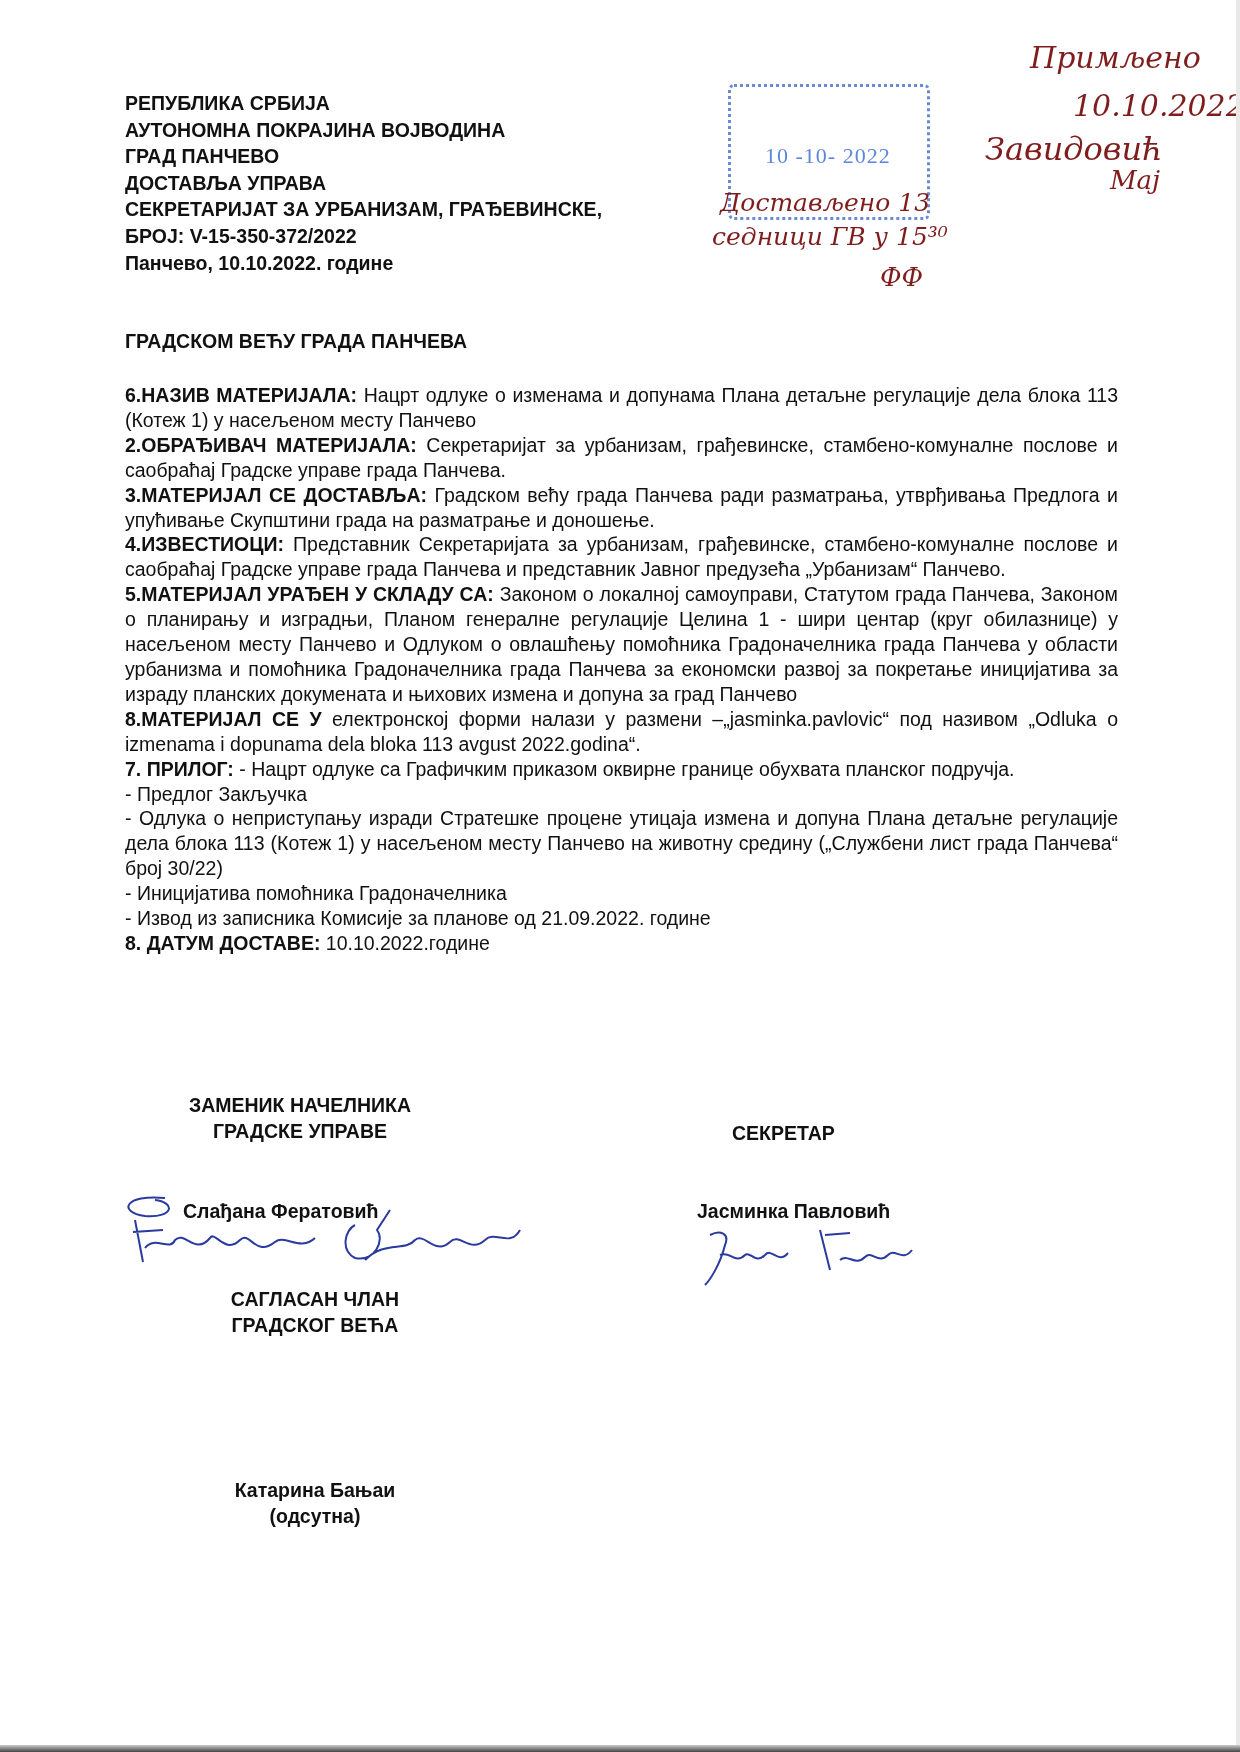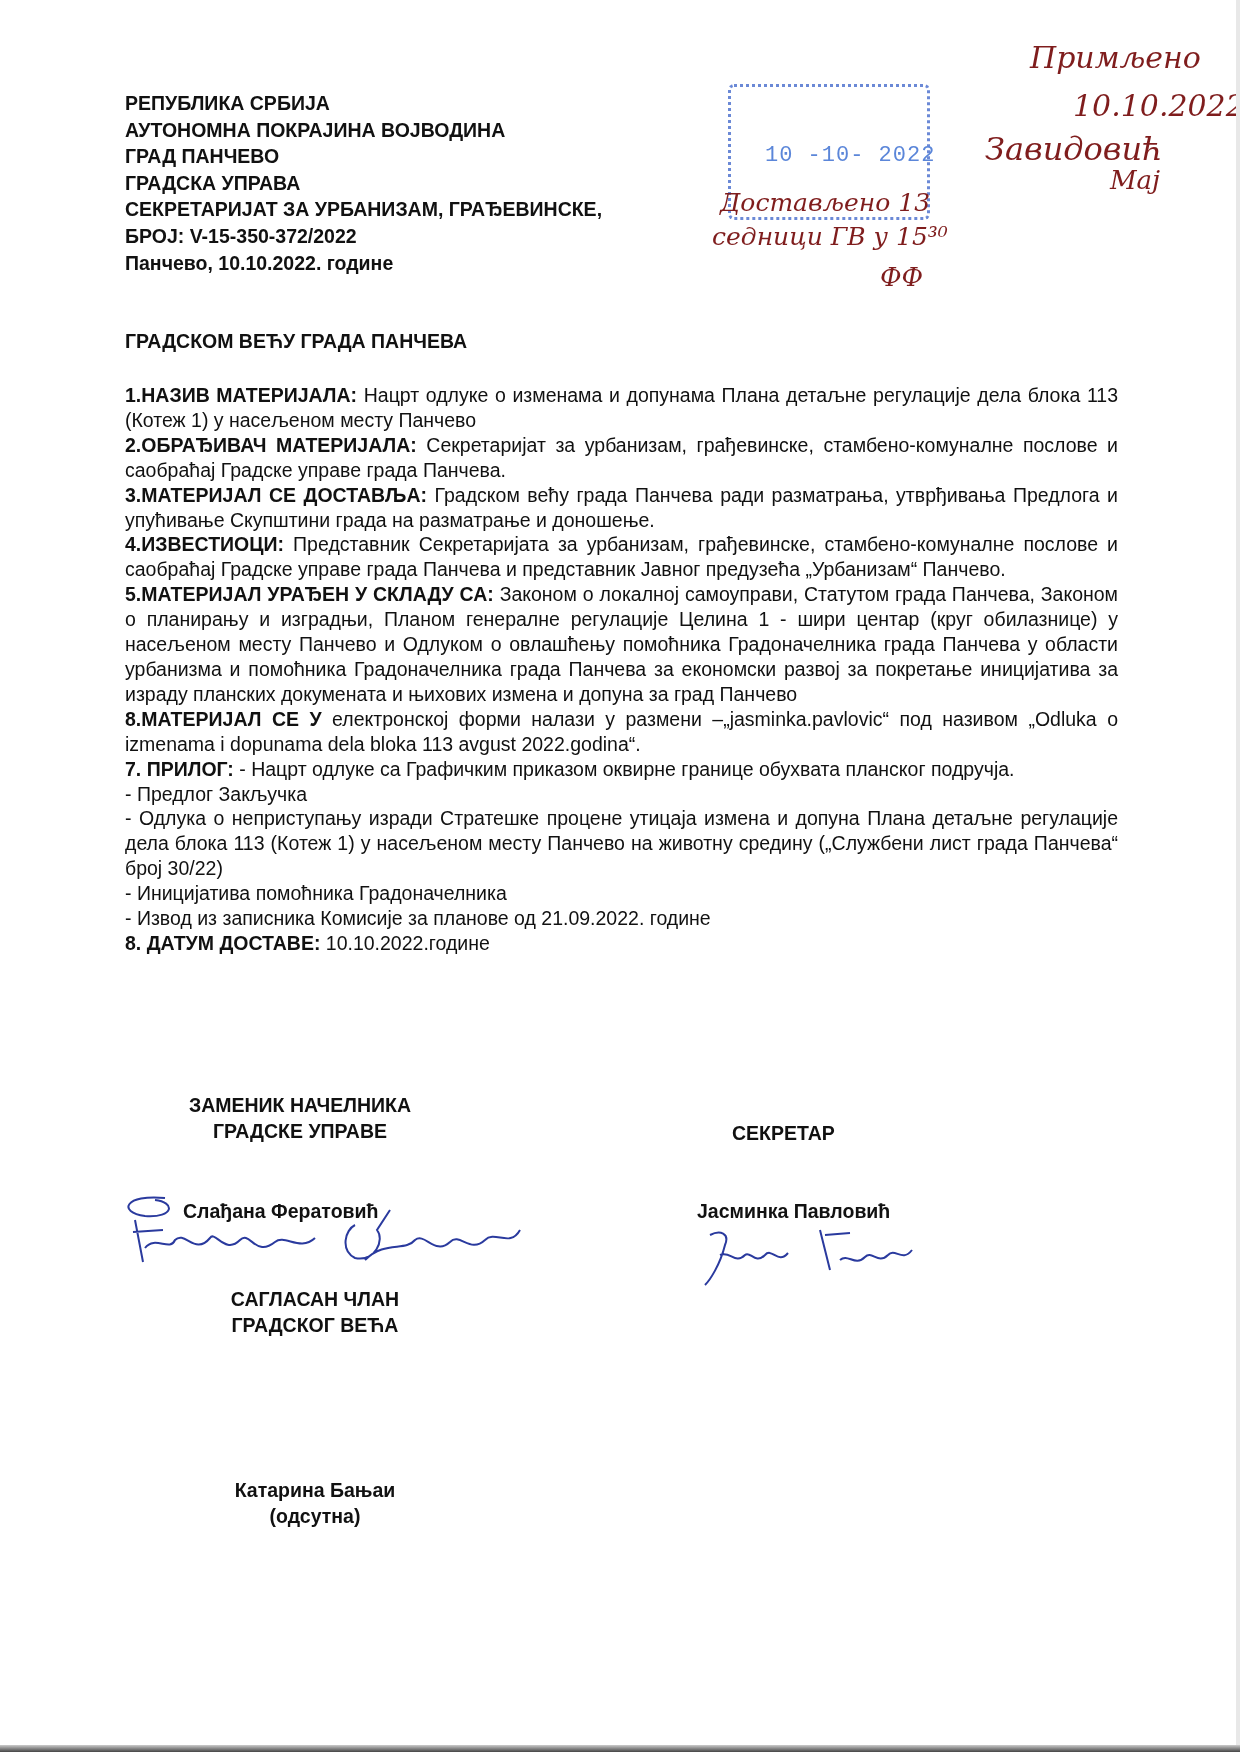--- a/index.html
+++ b/index.html
@@ -16,58 +16,58 @@
       font-size: 19.5px; line-height: 24.9px; text-align: justify;
     }
     .body-text p { margin: 0; }
     .body-text b { font-weight: bold; }
     .sig-block { position: absolute; font-weight: bold; font-size: 19.5px; line-height: 26px; text-align: center; white-space: nowrap; }
     .stamp {
       position: absolute; left: 728px; top: 84px; width: 196px; height: 130px;
       border: 3px dotted #3a62c9; border-radius: 6px; opacity: 0.75;
     }
     .stamp-date {
-      position: absolute; left: 765px; top: 143px; font-family: Liberation Mono, monospace;
+      position: absolute; left: 765px; top: 143px; font-family: Liberation Serif, serif;
       color: #5b86d9; font-size: 22px; letter-spacing: 1px; white-space: nowrap;
     }
     .hand { position: absolute; color: #7f1d1d; font-family: "DejaVu Serif", serif; font-style: italic; white-space: nowrap; }
     .sig-svg { position: absolute; }
     .scan-edge { position: absolute; left: 0; top: 1745px; width: 1240px; height: 7px; background: linear-gradient(#ccc, #444); }
     .right-edge { position: absolute; left: 1236px; top: 0; width: 4px; height: 1752px; background: #e8e8e8; }
   </style>
 </head>
 <body>
 
 <div class="page">
 
   <div class="header">
     <div>РЕПУБЛИКА СРБИЈА</div>
     <div>АУТОНОМНА ПОКРАЈИНА ВОЈВОДИНА</div>
     <div>ГРАД ПАНЧЕВО</div>
-    <div>ГРАДСКА УПРАВА</div>
+    <div>ДОСТАВЉА УПРАВА</div>
     <div>СЕКРЕТАРИЈАТ ЗА УРБАНИЗАМ, ГРАЂЕВИНСКЕ,</div>
     <div>БРОЈ: V-15-350-372/2022</div>
     <div>Панчево, 10.10.2022. године</div>
   </div>
 
   <div class="stamp"></div>
   <div class="stamp-date">10 -10- 2022</div>
   <div class="hand" style="left:720px; top:188px; font-size:25px;">Достављено 13</div>
   <div class="hand" style="left:712px; top:222px; font-size:25px;">седници ГВ у 15³⁰</div>
   <div class="hand" style="left:880px; top:262px; font-size:26px;">ФФ</div>
 
   <div class="hand" style="left:1030px; top:40px; font-size:30px;">Примљено</div>
   <div class="hand" style="left:1025px; top:88px; font-size:30px;margin-left:48px;">10.10.2022.</div>
   <div class="hand" style="left:985px; top:130px; font-size:32px;">Завидовић</div>
   <div class="hand" style="left:1110px; top:165px; font-size:26px;">Мај</div>
 
   <div class="addressee">ГРАДСКОМ ВЕЋУ ГРАДА ПАНЧЕВА</div>
 
   <div class="body-text">
-    <p><b>1.НАЗИВ МАТЕРИЈАЛА:</b><span> Нацрт одлуке о  изменама и допунама Плана детаљне регулације дела блока 113 (Котеж 1)  у насељеном месту Панчево</span></p>
+    <p><b>6.НАЗИВ МАТЕРИЈАЛА:</b><span> Нацрт одлуке о  изменама и допунама Плана детаљне регулације дела блока 113 (Котеж 1)  у насељеном месту Панчево</span></p>
     <p><b>2.ОБРАЂИВАЧ МАТЕРИЈАЛА:</b><span> Секретаријат за урбанизам, грађевинске, стамбено-комуналне послове и саобраћај Градске управе града Панчева.</span></p>
     <p><b>3.МАТЕРИЈАЛ СЕ ДОСТАВЉА:</b><span> Градском већу града Панчева ради разматрања, утврђивања Предлога и упућивање Скупштини града на разматрање и доношење.</span></p>
     <p><b>4.ИЗВЕСТИОЦИ:</b><span> Представник Секретаријата за урбанизам, грађевинске, стамбено-комуналне послове и саобраћај Градске управе града Панчева и представник Јавног предузећа „Урбанизам“ Панчево.</span></p>
     <p><b>5.МАТЕРИЈАЛ УРАЂЕН У СКЛАДУ СА:</b><span>  Законом о локалној самоуправи, Статутом града Панчева, Законом о планирању и изградњи, Планом генералне регулације Целина 1 - шири центар (круг обилазнице) у насељеном месту Панчево  и  Одлуком о овлашћењу помоћника Градоначелника града Панчева у области урбанизма и помоћника Градоначелника града Панчева за економски развој за покретање иницијатива за израду планских докумената и њихових измена и допуна за град Панчево</span></p>
     <p><b>8.МАТЕРИЈАЛ СЕ У</b><span>  електронској форми налази у размени –„jasminka.pavlovic“ под називом „Odluka o izmenama i dopunama  dela bloka 113 avgust  2022.godina“.</span></p>
     <p><b>7. ПРИЛОГ:</b><span>  - Нацрт одлуке са Графичким приказом  оквирне границе  обухвата планског подручја.</span></p>
     <p>- Предлог Закључка</p>
     <p>- Одлука о неприступању изради Стратешке процене утицаја измена и допуна Плана детаљне регулације дела блока 113 (Котеж 1)  у насељеном месту Панчево  на животну средину („Службени лист града Панчева“ број 30/22)</p>
     <p>- Иницијатива помоћника Градоначелника</p>
     <p>- Извод из записника  Комисије за планове  од 21.09.2022. године</p>

